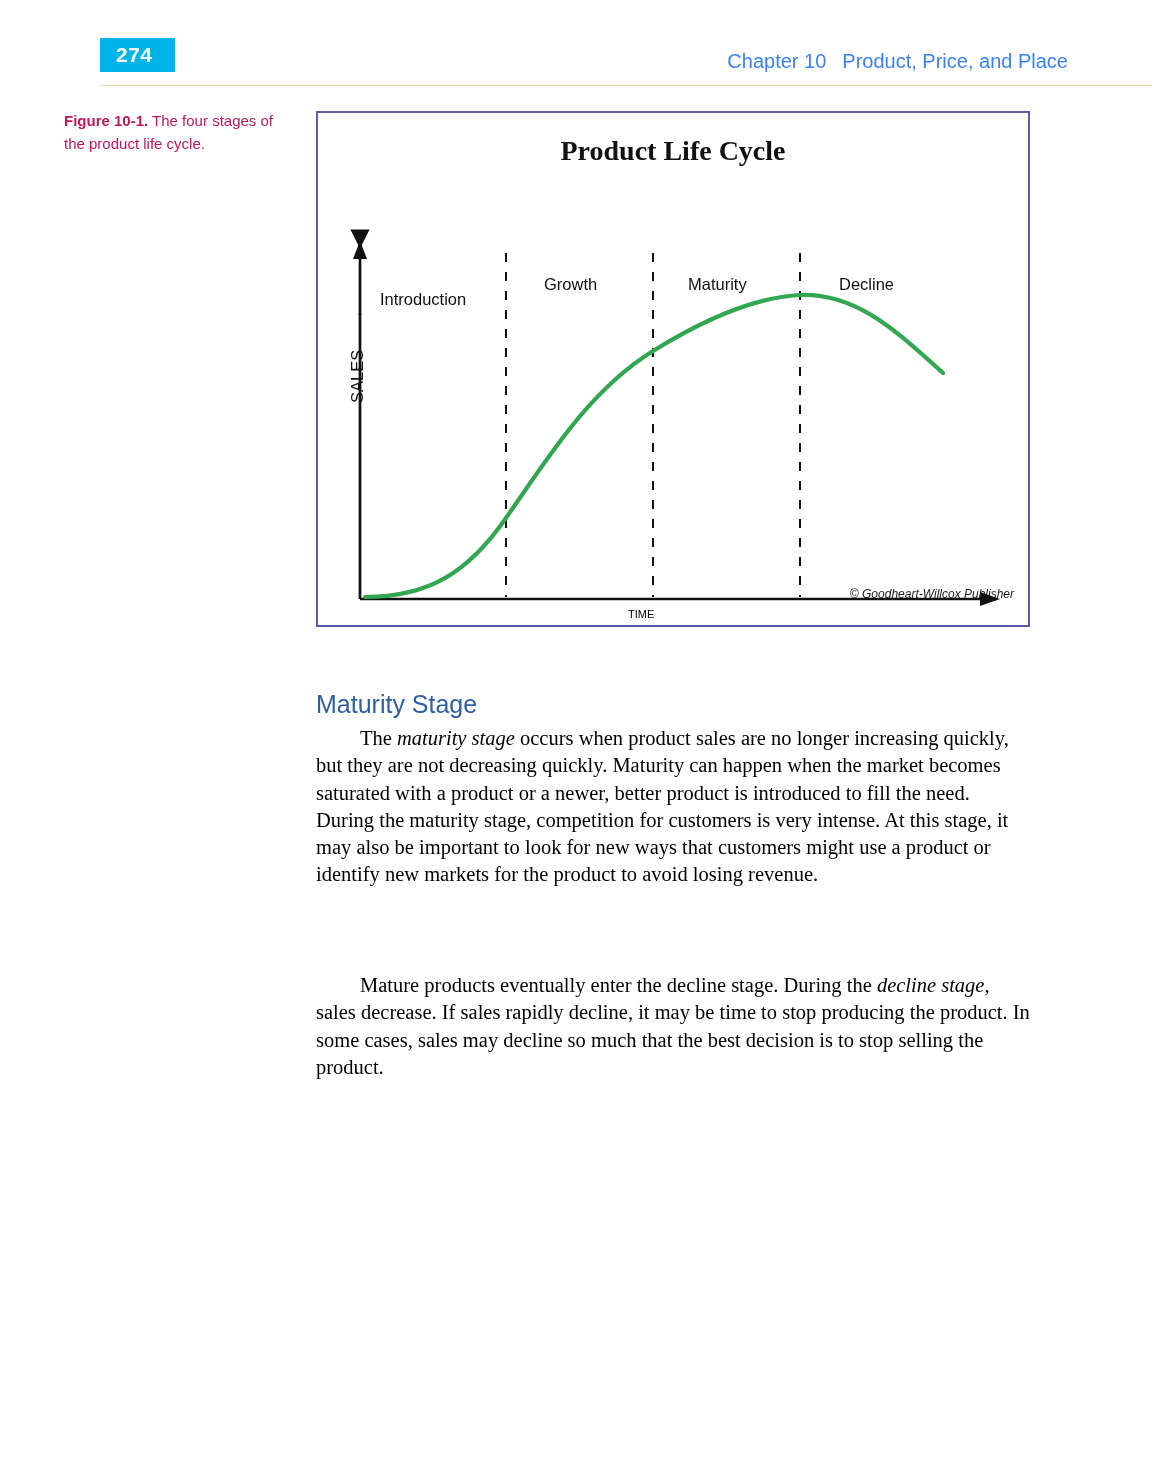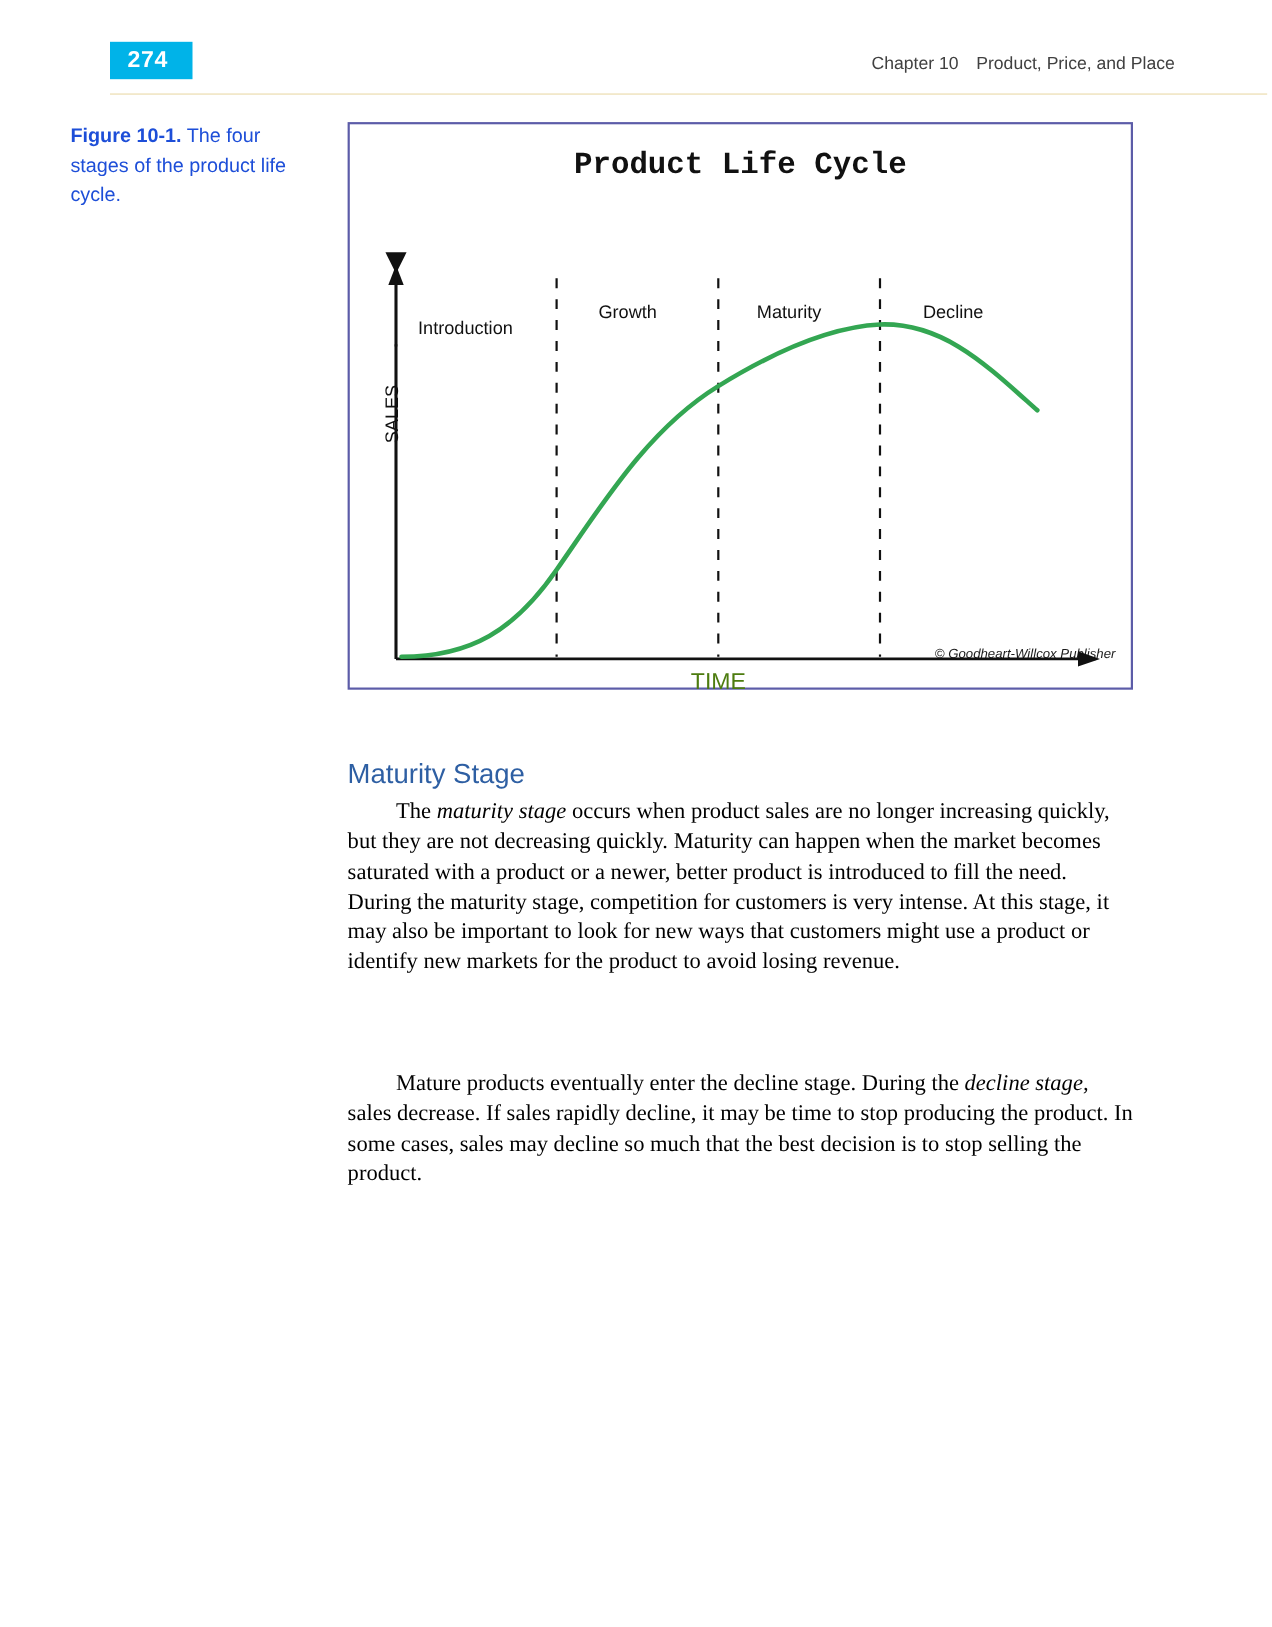--- a/index.html
+++ b/index.html
@@ -41,65 +41,65 @@
     font-weight: bold;
     font-size: 21px;
     color: #ffffff;
     letter-spacing: 0.5px;
   }
   .header-right {
     position: absolute;
     right: 136px;
     top: 50px;
     font-family: "Liberation Sans", sans-serif;
-    font-size: 16px;
-    color: #404040;
+    font-size: 20px;
+    color: #3b82f6;
     white-space: nowrap;
   }
   .header-right .chapter-label { margin-right: 16px; }
   .header-rule {
     position: absolute;
     left: 52px;
     top: 85px;
     width: 1052px;
     height: 1px;
     background: #e9d9a8;
   }
 
   
   .figure-caption {
     position: absolute;
     left: 64px;
     top: 110px;
     width: 216px;
     font-family: "Liberation Sans", sans-serif;
-    font-size: 18px;
+    font-size: 15px;
     line-height: 1.5;
-    color: #1d4ed8;
+    color: #be185d;
   }
   .figure-caption b { font-weight: bold; }
 
   
   .figure-box {
     position: absolute;
     left: 316px;
     top: 111px;
     width: 714px;
     height: 516px;
     border: 2.5px solid #5c5ca8;
     background: #ffffff;
     box-sizing: border-box;
   }
   .figure-title {
     position: absolute;
     left: 0;
     top: 22px;
     width: 100%;
     text-align: center;
-    font-family: Liberation Mono, monospace;
+    font-family: Liberation Serif, serif;
     font-weight: bold;
     font-size: 28px;
     color: #111;
   }
   .chart-svg {
     position: absolute;
     left: 0;
     top: 60px;
   }
   .stage-label {
@@ -114,22 +114,22 @@
     font-family: "Liberation Sans", sans-serif;
     font-size: 16.5px;
     color: #111;
     transform: rotate(-90deg);
     transform-origin: left top;
     white-space: nowrap;
   }
   .axis-label-x {
     position: absolute;
     font-family: "Liberation Sans", sans-serif;
-    font-size: 21px;
-    color: #4d7c0f;
+    font-size: 11px;
+    color: #000000;
     white-space: nowrap;
     text-align: right;
   }
   .credit {
     position: absolute;
     right: 14px;
     bottom: 24px;
     font-family: "Liberation Sans", sans-serif;
     font-style: italic;
     font-size: 12px;

